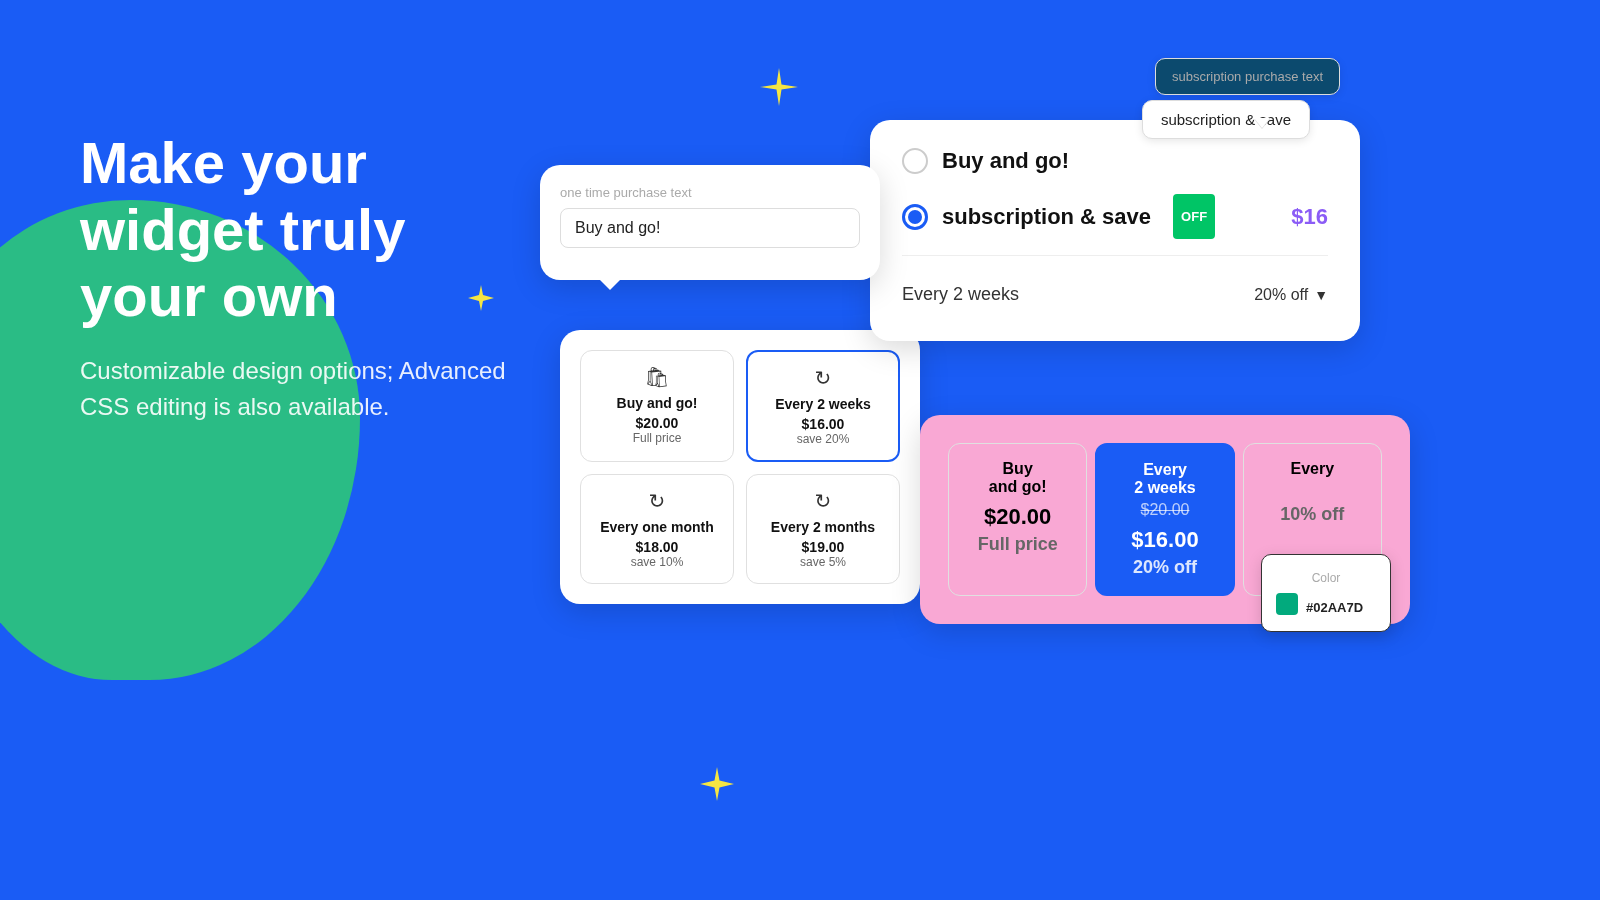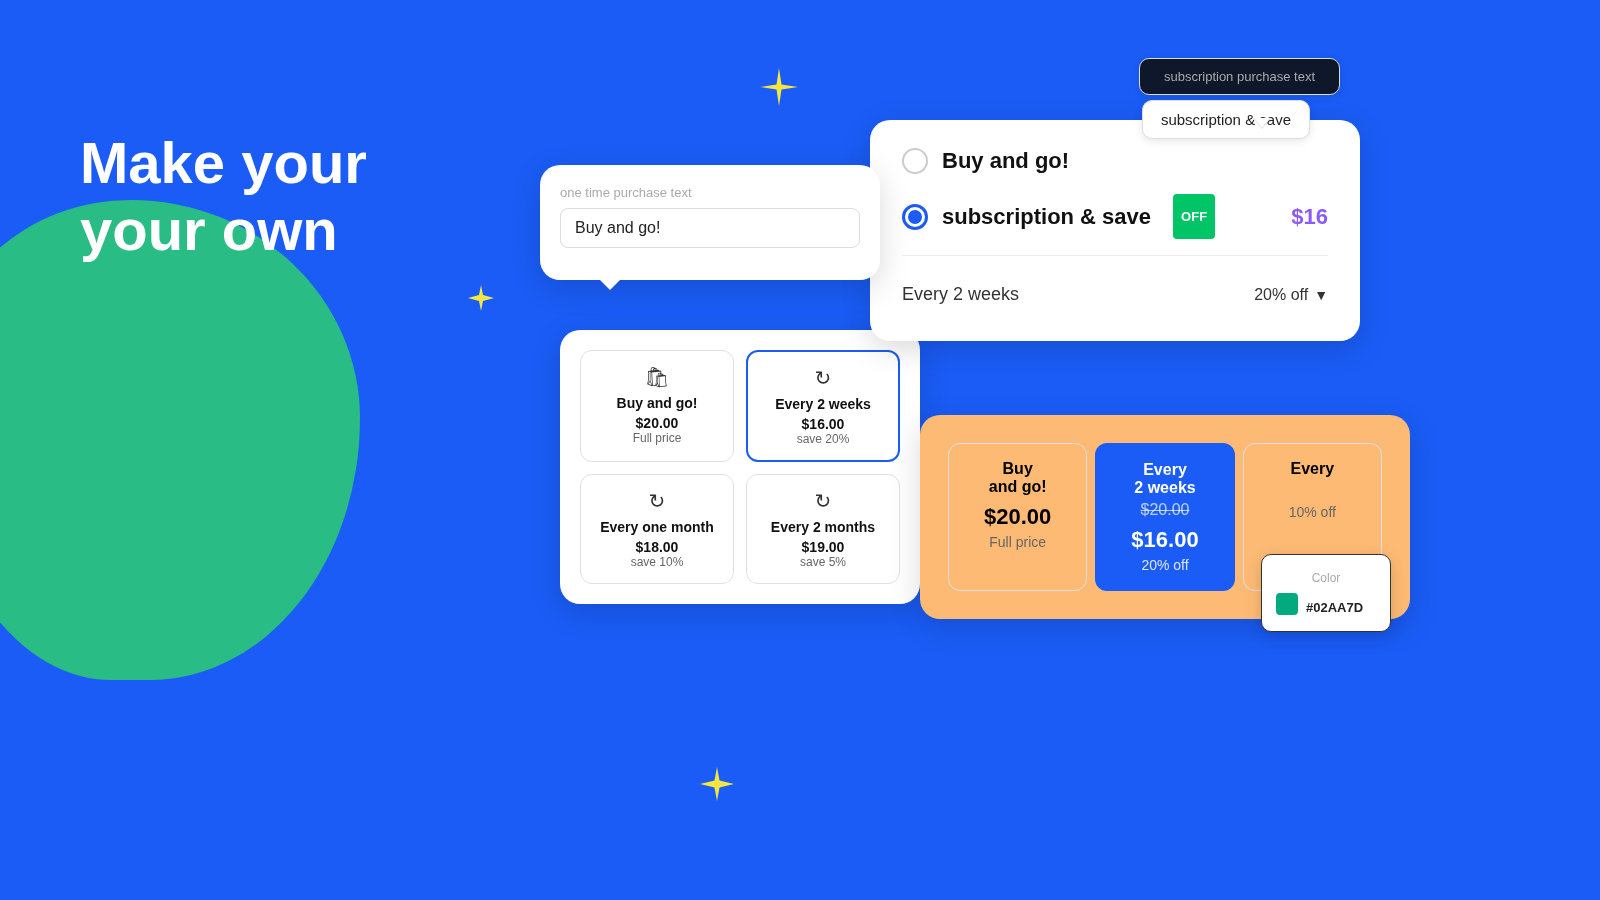--- a/index.html
+++ b/index.html
@@ -333,22 +333,23 @@
       color: #999;
       text-decoration: line-through;
       margin-bottom: 4px;
     }
 
     .big-option-cell.active .opt-original {
       color: rgba(255,255,255,0.7);
     }
 
     .big-option-cell .opt-discount {
-      font-size: 14px;
+      font-size: 18px;
       color: #666;
+      font-weight: bold;
     }
 
     .big-option-cell.active .opt-discount {
       color: rgba(255,255,255,0.85);
     }
 
     
     .color-popup {
       position: absolute;
       right: -10px;
@@ -408,23 +409,25 @@
 <div class="star star-yellow-bottom">
   <svg width="34" height="34" viewBox="0 0 34 34" fill="#f5e642">
     <path d="M17 0 L19.5 13.5 L34 17 L19.5 20.5 L17 34 L14.5 20.5 L0 17 L14.5 13.5 Z"></path>
   </svg>
 </div>
 
 <div class="left-panel">
 
   <div class="main-heading">
     <div>Make your</div>
+    <div>widget truly</div>
     <div>your own</div>
   </div>
 
+  <div class="sub-text">Customizable design options; Advanced CSS editing is also available.</div>
 </div>
 
 <div class="widget-card-1">
   <div class="purchase-label">one time purchase text</div>
   <div class="buy-go-input">Buy and go!</div>
   <div class="tooltip-arrow"></div>
 </div>
 
 <div class="widget-card-2">
   <div class="grid-options">
@@ -450,21 +453,21 @@
       <div class="icon">↻</div>
       <div class="title">Every 2 months</div>
       <div class="price">$19.00</div>
       <div class="savings">save 5%</div>
     </div>
   </div>
 </div>
 
 <div class="widget-card-3" style="position:absolute; left:870px; top:120px; width:490px; background:white; border-radius:20px; padding:28px 32px; z-index:4; box-shadow:0 8px 30px rgba(0,0,0,0.15);">
 
-  <div style="position:absolute; top:-62px; right:20px; background:#0f172a; border:1px solid #ddd; border-radius:10px; padding:10px 24px; font-size:13px; color:#aaa; box-shadow:0 2px 8px rgba(0,0,0,0.1);">
+  <div style="position:absolute; top:-62px; right:20px; background:#0c4a6e; border:1px solid #ddd; border-radius:10px; padding:10px 16px; font-size:13px; color:#aaa; box-shadow:0 2px 8px rgba(0,0,0,0.1);">
     <span>subscription purchase text</span>
   </div>
   <div style="position:absolute; top:-20px; right:50px; background:white; border:1px solid #ddd; border-radius:10px; padding:10px 18px; font-size:15px; color:#222; box-shadow:0 2px 8px rgba(0,0,0,0.1); font-weight:500;">
     <span>subscription &amp; save</span>
   </div>
 
   <div style="position:absolute; top:-2px; right:90px; width:0; height:0; border-left:8px solid transparent; border-right:8px solid transparent; border-top:10px solid white; filter:drop-shadow(0 1px 0 #ddd);"></div>
 
   <div class="radio-row" style="margin-bottom:20px;">
     <div class="radio-circle"></div>
@@ -480,21 +483,21 @@
 
   <div class="frequency-row">
     <span class="freq-label">Every 2 weeks</span>
     <div class="freq-selector">
       <span>20% off</span>
       <span style="font-size:14px;">▼</span>
     </div>
   </div>
 </div>
 
-<div class="widget-card-4" style="position:absolute; left:920px; top:415px; width:490px; background:#fdba74; border-radius:20px; padding:28px; z-index:5; box-shadow:0 8px 30px rgba(0,0,0,0.15);">
+<div class="widget-card-4" style="position:absolute; left:920px; top:415px; width:490px; background:#f9a8d4; border-radius:20px; padding:28px; z-index:5; box-shadow:0 8px 30px rgba(0,0,0,0.15);">
   <div class="big-options">
 
     <div class="big-option-cell">
       <div class="opt-title">Buy<br>and go!</div>
       <div class="opt-price">$20.00</div>
       <div class="opt-discount">Full price</div>
     </div>
 
     <div class="big-option-cell active">
       <div class="opt-title">Every<br>2 weeks</div>

